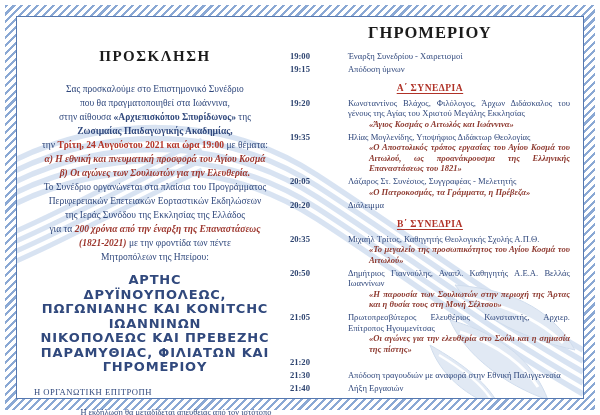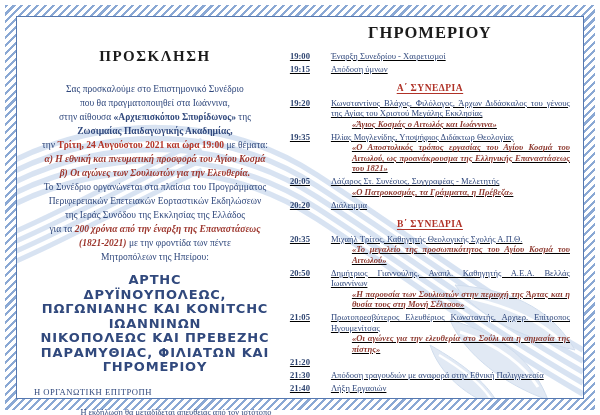--- a/index.html
+++ b/index.html
@@ -44,21 +44,21 @@
   .committee {
     margin-top:12px; text-align:left; padding-right:6px;
     font-size:8.6px; letter-spacing:0.5px; color:#31497d;
   }
   .broadcast {
     margin-top:11px; font-size:8.4px; color:#31497d; text-align:center;margin-left:42px;
   }
   .broadcast .site { font-weight:bold; font-style:italic; }
 
   
-  .prog-row { display:grid; grid-template-columns:34px 1fr; column-gap:7px; margin-bottom:2.5px;text-decoration:underline; }
+  .prog-row { display:grid; grid-template-columns:34px 1fr; column-gap:24px; margin-bottom:2.5px; }
   .prog-time { font-weight:bold; color:#2e4470; font-size:8.6px; line-height:1.22; }
   .prog-text { font-size:8.6px; line-height:1.22; color:#31497d; text-align:justify; }
   .prog-line.s-navy { color:#31497d; }
   .prog-line.s-red-title { color:#8e3a30; font-weight:bold; font-style:italic;margin-left:21px; }
   .session { text-align:center; margin:2px 0 3px; }
   .session span {
     color:#b03227; font-weight:bold; font-size:9.5px;
     letter-spacing:0.5px; text-decoration:underline; text-underline-offset:2px;
   }
 </style>

